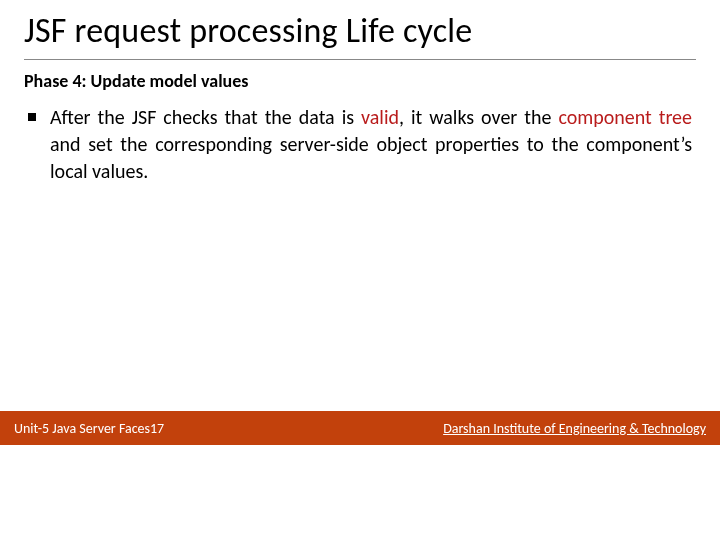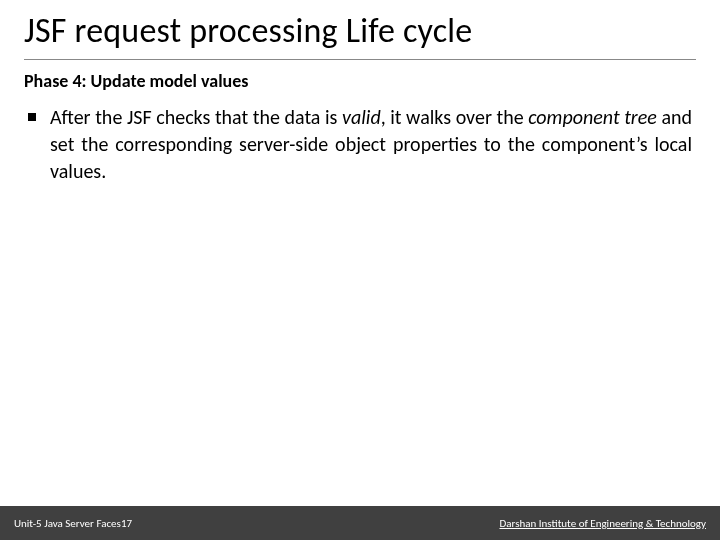--- a/index.html
+++ b/index.html
@@ -1,27 +1,27 @@
 <!DOCTYPE html>
 <html><head>
 <meta charset="utf-8">
 <style>
   * { margin: 0; padding: 0; box-sizing: border-box; }
   html, body { width: 720px; height: 540px; font-family: Calibri, "Segoe UI", Arial, sans-serif; background: #fff; color: #000; overflow: hidden; }
-  .slide { width: 720px; height: 540px; position: relative; display: flex; flex-direction: column; }
+  .slide { width: 720px; height: 445px; position: relative; display: flex; flex-direction: column; }
   .title-wrap { padding: 10px 24px 6px 24px; }
   .title { font-size: 34px; font-weight: 400; letter-spacing: 0.2px; }
   .rule { border: none; border-top: 1px solid #888; margin: 2px 24px 10px 24px; }
   .subtitle { font-size: 18px; font-weight: 700; padding: 0 24px 12px 24px; }
   .bullets { padding: 0 28px 0 28px; }
   .bullet { display: flex; align-items: flex-start; margin-bottom: 18px; }
   .marker { width: 8px; height: 8px; background: #000; flex: 0 0 8px; margin-top: 9px; margin-right: 14px; }
   .btext { font-size: 20px; line-height: 1.35; text-align: justify; text-justify: inter-word; flex: 1; }
-  .kw { color: #000000; font-style: italic; }
-  .footer { position: absolute; left: 0; right: 0; bottom: 0; height: 34px; background: #404040; color: #fff; display: flex; align-items: center; font-size: 11px; }
+  .kw { color: #b91c1c; }
+  .footer { position: absolute; left: 0; right: 0; bottom: 0; height: 34px; background: #c2410c; color: #fff; display: flex; align-items: center; font-size: 14px; }
   .footer-left { padding-left: 14px; flex: 0 0 auto; }
   .footer-center { flex: 1; text-align: left; font-weight: 500; }
   .footer-right { padding-right: 14px; flex: 0 0 auto; text-decoration: underline; }
   .footer a, .footer span { color: #fff; }
 </style>
 </head>
 <body>
 
 <div class="slide">
   <div class="title-wrap">

